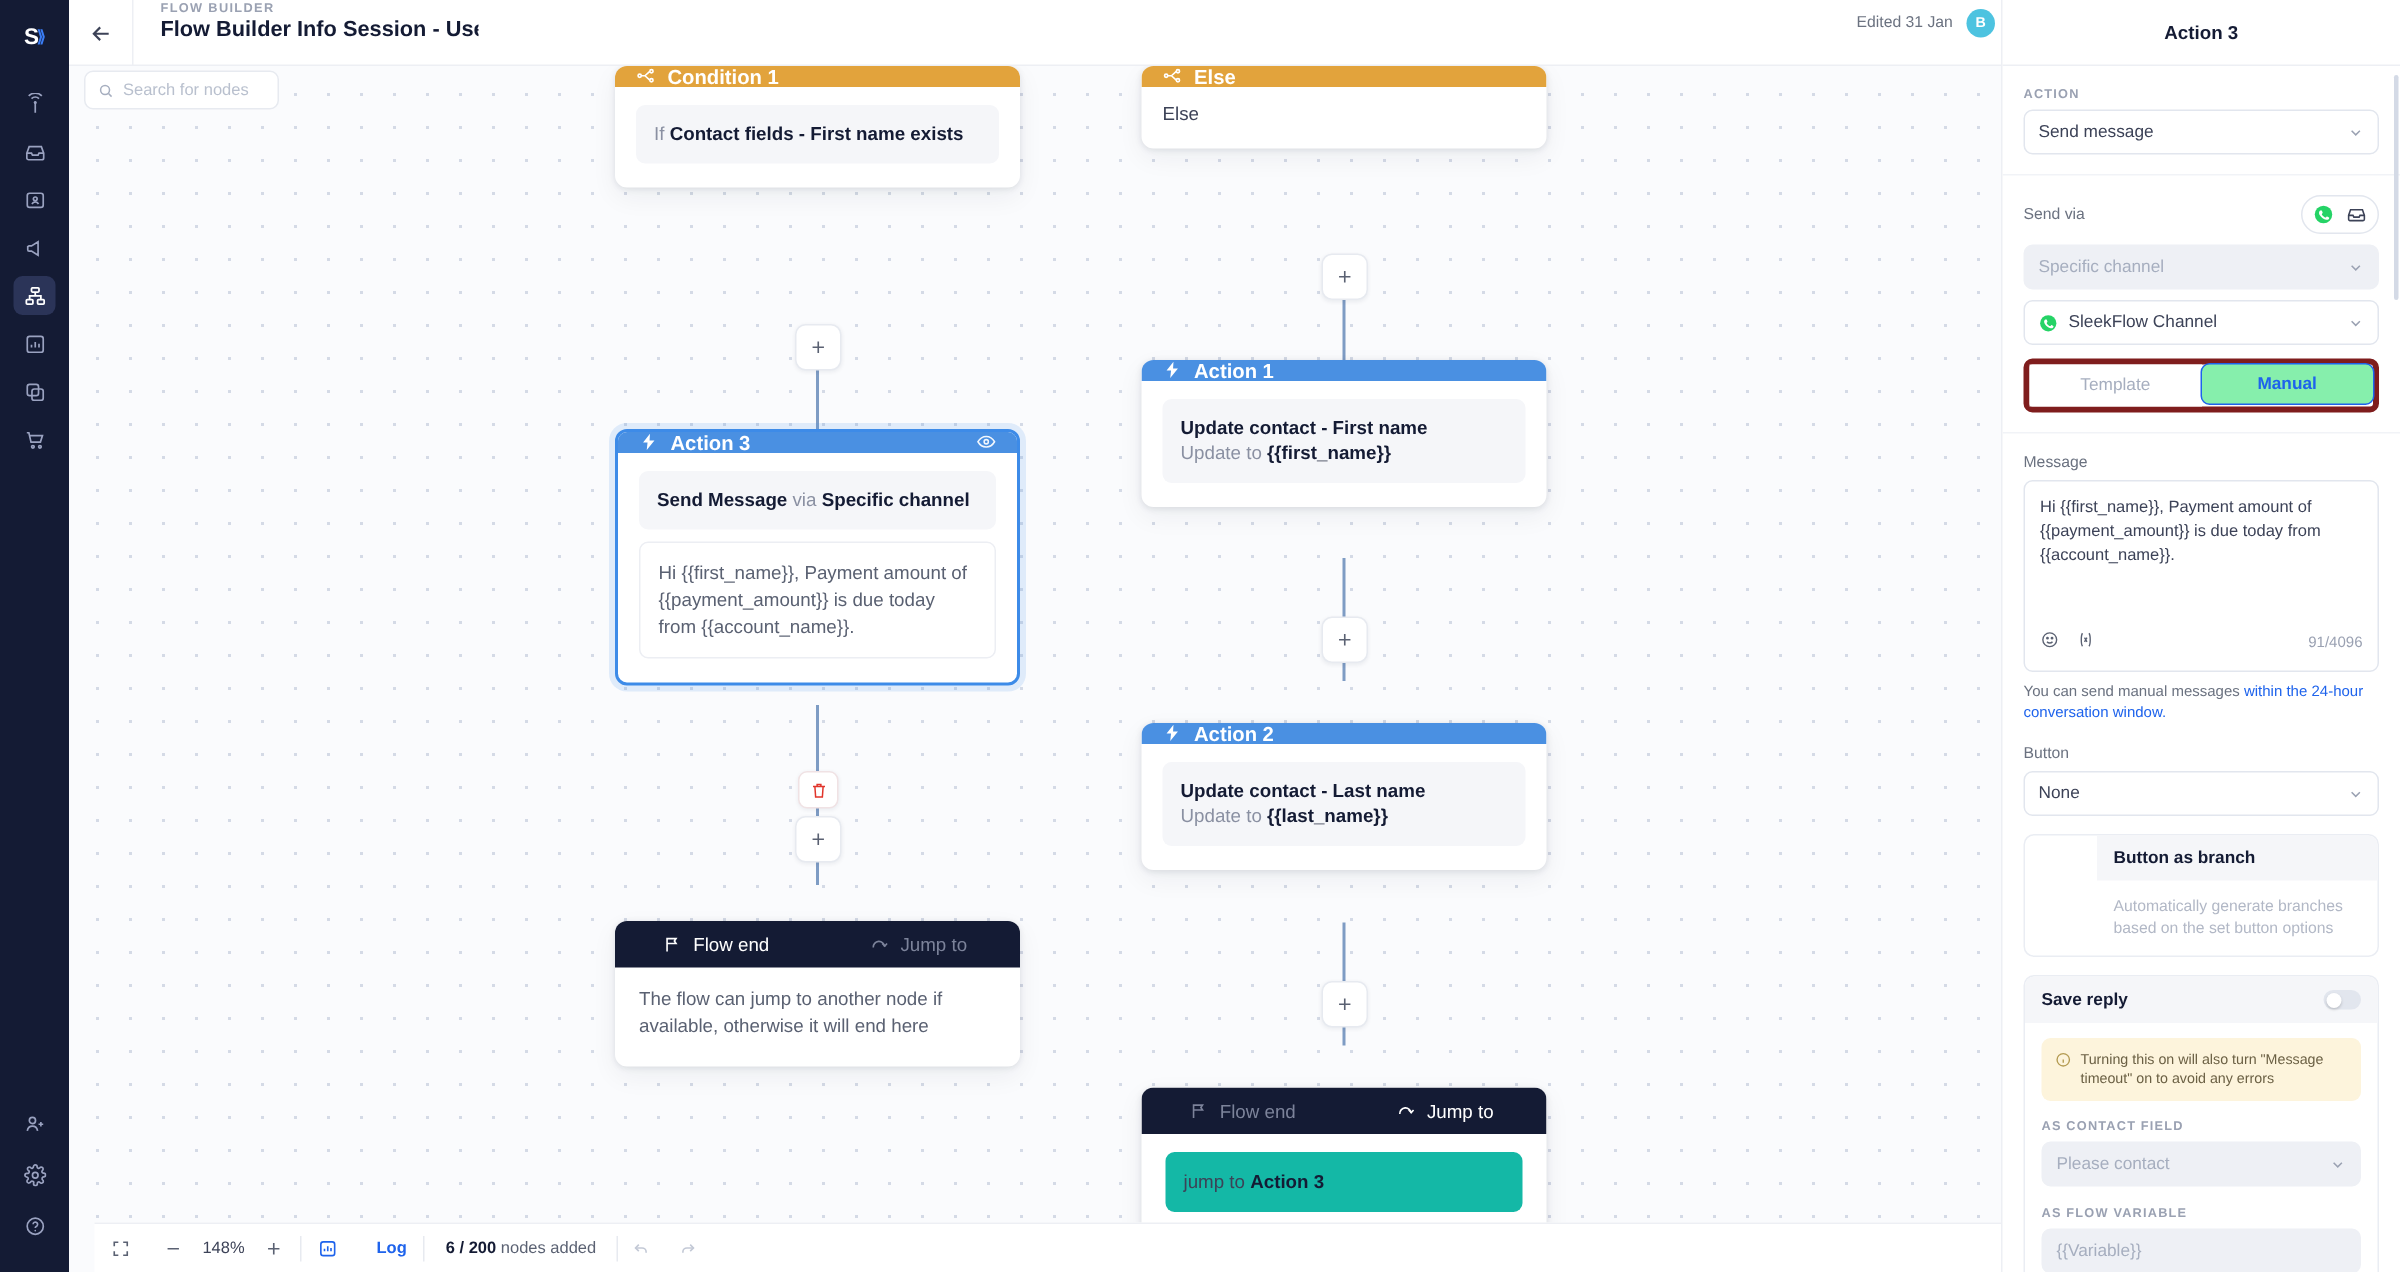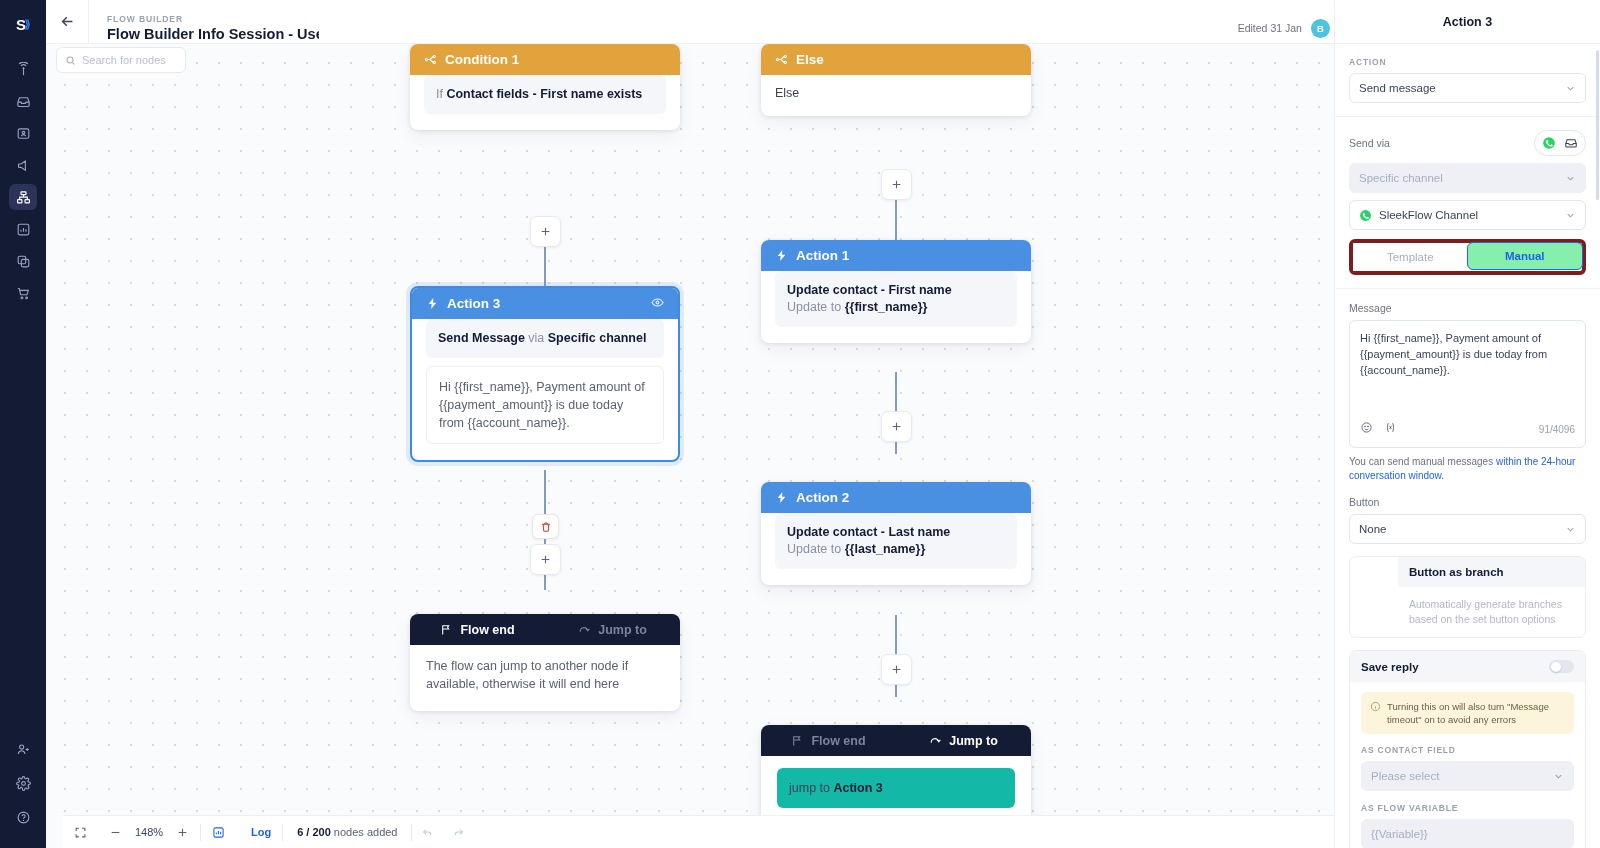--- a/index.html
+++ b/index.html
@@ -29,21 +29,21 @@
     display: flex; align-items: center; justify-content: center;
     color: #9AA2C0; cursor: pointer;
   }
   .rail-btn.active { background: #2B3458; color: #ffffff; }
   .rail-btn svg { width: 15px; height: 15px; display: block; }
 
   
   .header {
     position: absolute; left: 46px; top: 0; width: 1554px; height: 44px;
     background: #fff; border-bottom: 1px solid #EDEFF4;
-    display: flex; align-items: flex-end; z-index: 30;
+    display: flex; align-items: flex-start; z-index: 30;
   }
   .back-btn {
     width: 42px; height: 44px; display: flex; align-items: center;
     justify-content: center; color: #3C4257; cursor: pointer;
   }
   .hdr-divider { width:1px; height:44px; background:#EDEFF4; }
   .hdr-titles { padding-left: 18px; display: flex; flex-direction: column; justify-content: center; }
   .hdr-eyebrow {
     font-size: 8.5px; letter-spacing: .9px; color: #9AA1B2;
     font-weight: 700; text-transform: uppercase; line-height: 11px;
@@ -91,43 +91,43 @@
   .search-input::placeholder { color: #B9C0CE; }
 
   
   .node { position: absolute; }
   .node-card {
     background: #fff; border-radius: 8px; overflow: hidden;
     box-shadow: 0 1px 4px rgba(20,27,52,.10), 0 6px 18px rgba(20,27,52,.06);
   }
   .node-card.selected { border: 2px solid #3D8BE8; box-shadow: 0 0 0 4px rgba(61,139,232,.14); }
   .node-head {
-    height: 31px; display: flex; align-items: center; gap: 8px;
+    height: 14px; display: flex; gap: 8px;
     padding: 0 14px; color: #fff; font-size: 13.5px; font-weight: 700;
   }
   .node-head.cond { background: #E2A33C; }
   .node-head.action { background: #4A90E2; }
   .node-head svg { width: 13px; height: 13px; flex: 0 0 13px; }
   .node-head .eye { margin-left: auto; cursor: pointer; opacity: .92; }
-  .node-body { padding: 0 14px 16px; }
+  .node-body { padding: 12px 14px 16px; }
   .inner-box {
     background: #F5F6F9; border-radius: 6px; padding: 11px 12px;
     font-size: 12.5px; line-height: 17px; color: #141B34;
   }
   .inner-box .muted { color: #8A90A2; font-weight: 400; }
   .inner-box b { font-weight: 700; }
   .msg-box {
     border: 1px solid #ECEEF3; border-radius: 6px; padding: 11px 12px;
     margin-top: 8px; font-size: 12.5px; line-height: 18px; color: #5A6172;
   }
   .plain-body { padding: 11px 14px 16px; font-size: 12.5px; color: #3C4257; }
 
   .end-head {
     height: 31px; background: #141B34; display: flex; align-items: stretch;
-    font-size: 12.5px; font-weight: 700;
+    font-size: 12.5px; font-weight: 400;
   }
   .end-tab {
     flex: 1; display: flex; align-items: center; justify-content: center;
     gap: 7px; color: #7C839A; cursor: pointer;
   }
   .end-tab.active { color: #fff; }
   .end-tab svg { width: 13px; height: 13px; }
   .end-body { padding: 12px 16px 18px; font-size: 12.5px; line-height: 18px; color: #5A6172; }
   .end-body .jump { background:#14b8a6; border-radius:6px; padding:11px 12px; color:#3C4257; }
   .end-body .jump b { font-weight:700; color:#141B34; }
@@ -697,21 +697,21 @@
           <div class="card-bd">
             <div class="alert">
               <svg viewBox="0 0 24 24" fill="none" stroke="currentColor" stroke-width="2">
                   <circle cx="12" cy="12" r="9"></circle>
                   <path d="M12 8h.01M12 11.5v5"></path>
                 </svg>
               <span>Turning this on will also turn "Message timeout" on to avoid any errors</span>
             </div>
             <div class="lbl-caps">AS CONTACT FIELD</div>
             <div class="select disabled">
-              <span>Please select</span>
+              <span>Please contact</span>
               <span class="chev">
                   <svg viewBox="0 0 24 24" fill="none" stroke="currentColor" stroke-width="2.2">
                     <path d="M6 9l6 6 6-6"></path>
                   </svg>
                 </span>
             </div>
             <div class="lbl-caps" style="margin-top:12px;">AS FLOW VARIABLE</div>
             <div class="select disabled">
               <span>{{Variable}}</span>
             </div>

